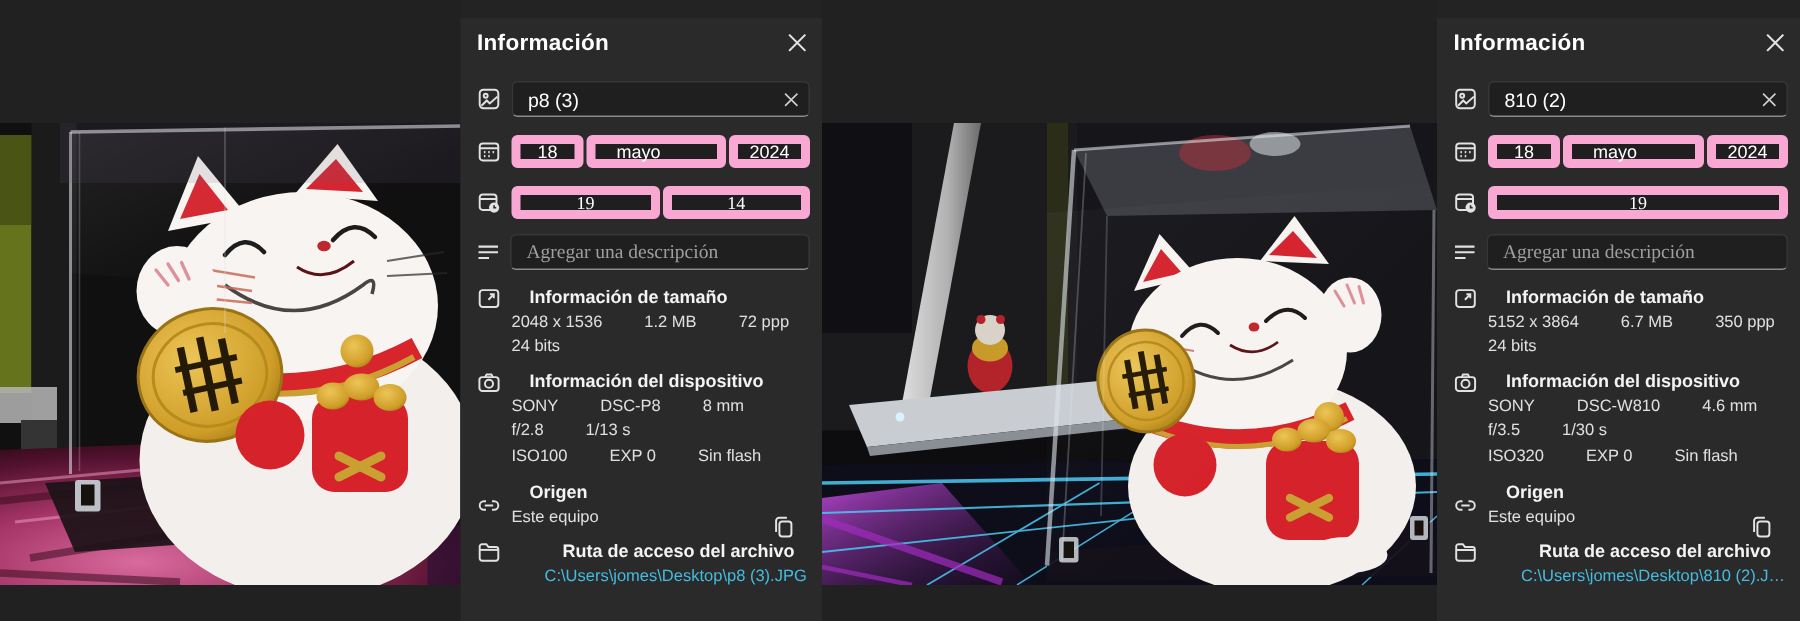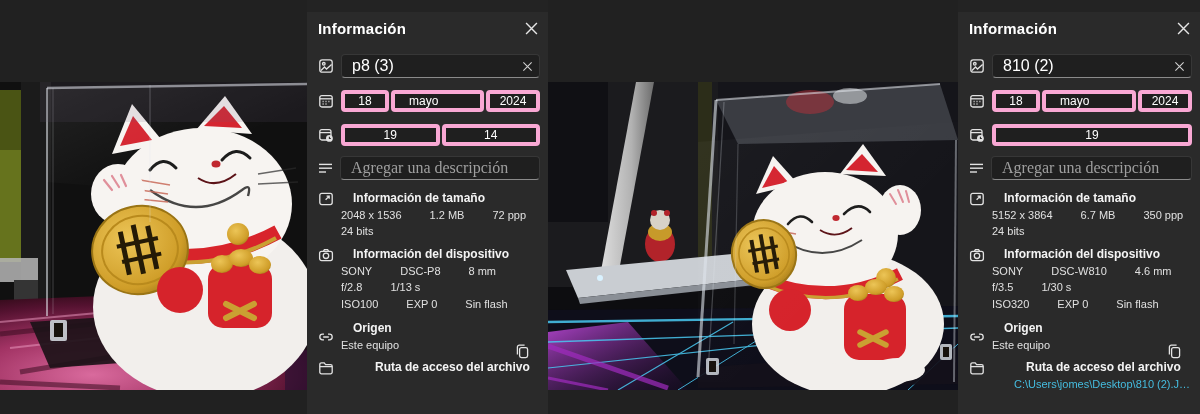--- a/index.html
+++ b/index.html
@@ -15,33 +15,33 @@
          padding:6px 8px 0 11px;color:#fff;}
   .panel-header{display:flex;justify-content:space-between;align-items:flex-start;height:30px;margin-top:2px;}
   .panel-title{font-size:15px;font-weight:700;margin:0;letter-spacing:.2px;}
   .icon-btn{background:none;border:none;padding:2px;color:#e4e4e4;cursor:pointer;line-height:0;}
 
   .row{display:flex;align-items:center;margin-top:12px;}
   .row-icon{flex:0 0 15px;display:flex;justify-content:center;margin-right:7px;color:#e2e2e2;}
   .field{flex:1;position:relative;height:24px;}
   input.textbox{width:100%;height:24px;box-sizing:border-box;background:#1f1f1f;
     border:1px solid #373737;border-bottom-color:#8a8a8a;border-radius:4px;color:#fff;
-    font-size:16px;padding:0 24px 0 10px;font-family:"Liberation Sans",sans-serif;outline:none;}
+    font-size:13px;padding:0 24px 0 10px;font-family:"Liberation Sans",sans-serif;outline:none;}
   input.textbox.no-clear{padding-right:10px;font-family:Liberation Serif, serif;}
   input.textbox::placeholder{color:#9f9f9f;}
   .clear-btn{position:absolute;right:5px;top:5px;}
 
   .segmented{flex:1;display:flex;gap:2px;height:22px;}
-  .seg{background:#1f1f1f;border:4px solid #f9a8d4;border-radius:4px;display:flex;
+  .seg{background:#1f1f1f;border:6px solid #f9a8d4;border-radius:4px;display:flex;
        align-items:center;justify-content:center;font-size:12px;color:#fff;
        box-sizing:border-box;cursor:pointer;}
   .seg-day{flex:0 0 48px;}
   .seg-month{flex:1;justify-content:flex-start;padding-left:14px;}
   .seg-year{flex:0 0 54px;}
-  .seg-half{flex:1;}
+  .seg-half{flex:1;font-family:Liberation Serif, serif;}
 
   .section{display:flex;align-items:flex-start;}
   .section .row-icon{margin-top:1px;}
   .section-content{flex:1;min-width:0;}
   .section-label{font-size:12px;font-weight:700;color:#f4f4f4;line-height:16px;padding-left:12px;}
   .value-line{display:flex;flex-wrap:wrap;column-gap:28px;font-size:11px;color:#e0e0e0;line-height:16px;margin-top:1px;}
   .link{font-size:11px;color:#45bcdf;line-height:16px;margin-top:1px;white-space:nowrap;
         overflow:hidden;text-overflow:ellipsis;cursor:pointer;}
   .copy-btn{position:absolute;right:16px;top:329px;}
   .mt10{margin-top:10px;} .mt8{margin-top:8px;align-items:center;} .mt7{margin-top:7px;} .mt6{margin-top:6px;gap:22px;}
@@ -293,20 +293,21 @@
 
     <div class="section mt6">
       <span class="row-icon">
         <svg width="16" height="16" viewBox="0 0 16 16" fill="none" stroke="currentColor" stroke-width="1.3">
           <path d="M1.8 5.2 V4.4 a1.6 1.6 0 011.6-1.6 h2.8 l1.4 1.8 h5 a1.6 1.6 0 011.6 1.6 v6 a1.6 1.6 0 01-1.6 1.6 h-9.2 a1.6 1.6 0 01-1.6-1.6 z"></path>
           <line x1="1.8" y1="6.6" x2="14.2" y2="6.6"></line>
           </svg>
       </span>
       <div class="section-content">
         <div class="section-label">Ruta de acceso del archivo</div>
+        <div class="link">C:\Users\jomes\Desktop\p8 (3).JPG</div>
       </div>
     </div>
 
     <button class="icon-btn copy-btn">
       <svg width="16" height="16" viewBox="0 0 16 16" fill="none" stroke="currentColor" stroke-width="1.3">
         <rect x="5.6" y="4.6" width="8" height="10" rx="1.8"></rect>
         <path d="M3.4 11.6 V4.2 a2 2 0 012-2 h5.2"></path>
         </svg>
     </button>
   </div>

